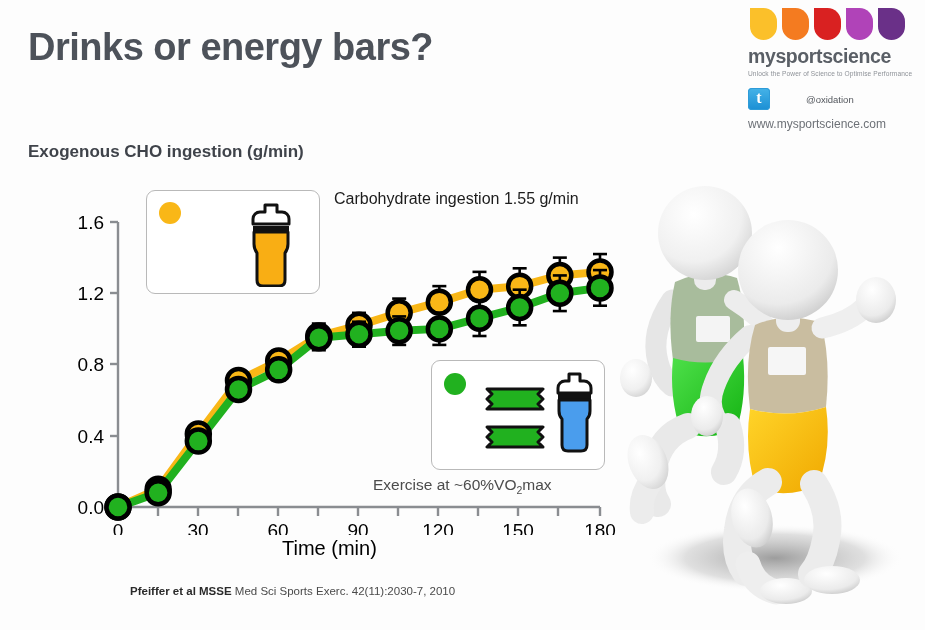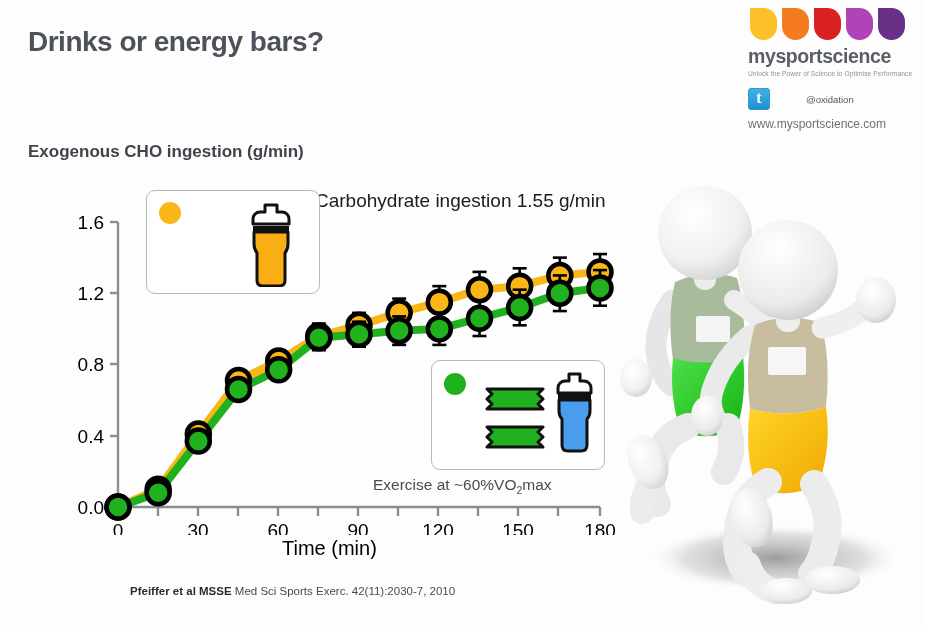--- a/index.html
+++ b/index.html
@@ -8,21 +8,21 @@
     background:#ffffff;
     font-family:"Liberation Sans", sans-serif;
     overflow:hidden;
     position:relative;
   }
   .slide{position:absolute;inset:0;background:#fdfdfd;}
 
   
   .title{
     position:absolute;left:28px;top:26px;
-    font-size:28px;font-weight:bold;color:#4d525a;
+    font-size:38px;font-weight:bold;color:#4d525a;
     letter-spacing:-0.5px;
   }
   .subtitle{
     position:absolute;left:28px;top:142px;
     font-size:17px;font-weight:bold;color:#3f434a;
   }
 
   
   .logo-block{position:absolute;left:748px;top:8px;width:170px;}
   .logo-shapes{display:flex;gap:5px;margin-left:2px;}
@@ -65,22 +65,22 @@
     position:absolute;border:1px solid #b9b9b9;border-radius:9px;
     background:#fff;
   }
   .lg1{left:146px;top:190px;width:172px;height:102px;}
   .lg2{left:431px;top:360px;width:172px;height:108px;}
   .lg-dot{position:absolute;width:22px;height:22px;border-radius:50%;}
   .lg1 .lg-dot{left:12px;top:11px;background:#f9b717;}
   .lg2 .lg-dot{left:12px;top:12px;background:#21b11f;}
 
   .note-cho{
-    position:absolute;left:315px;top:190px;
-    font-size:19px;color:#1c1c1c;white-space:nowrap;
+    position:absolute;left:334px;top:190px;
+    font-size:16px;color:#1c1c1c;white-space:nowrap;
   }
   .note-ex{
     position:absolute;left:373px;top:476px;
     font-size:15.5px;color:#4c4c4c;white-space:nowrap;
   }
   .note-ex sub{font-size:10.5px;}
 
   
   .cite{
     position:absolute;left:130px;top:585px;

